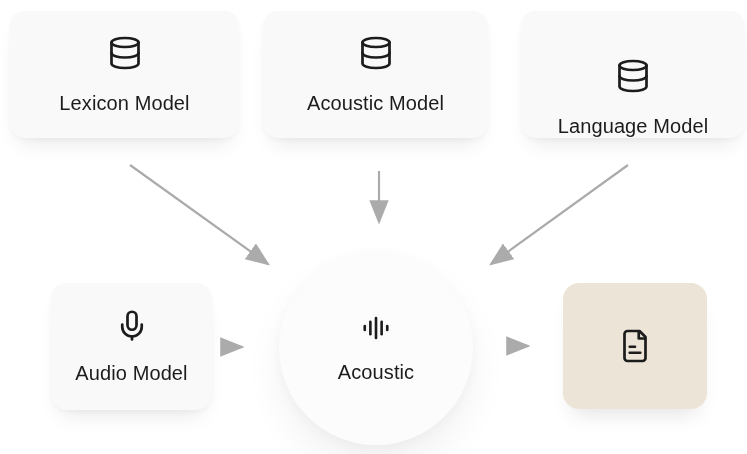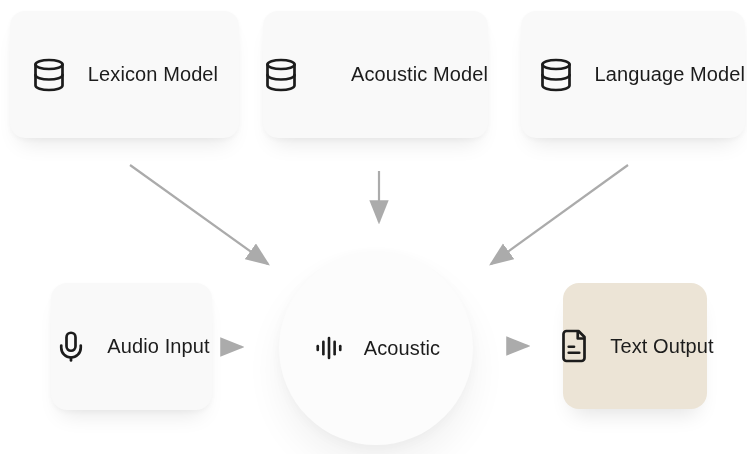--- a/index.html
+++ b/index.html
@@ -6,32 +6,32 @@
   .canvas{
     position:relative;
     width:747px;height:454px;
     background:#ffffff;
     font-family:"Liberation Sans", sans-serif;
     color:#1c1c1c;
     overflow:hidden;
   }
   .node{
     position:absolute;
-    display:flex;
+    display:flex;flex-direction:column;
     align-items:center;justify-content:center;
     box-sizing:border-box;
   }
   .card{
     background:#f9f9f9;
     border-radius:15px;
     box-shadow:0 14px 22px -10px rgba(0,0,0,0.10), 0 2px 5px rgba(0,0,0,0.03);
   }
   .card-top{ left:0; top:11px; width:229px; height:127px; gap:21px;}
   #card-lexicon{left:10px;}
-  #card-acoustic{left:263px; width:225px;justify-content:space-between;}
+  #card-acoustic{left:263px; width:225px;}
   #card-language{left:521px; width:224px;justify-content:flex-end;}
   .card-small{ top:283px; height:127px; border-radius:16px; gap:18px;}
   #card-audio{left:51px; width:161px;}
   #card-output{
     left:563px; width:144px; height:126px;
     background:#ece4d6;
     box-shadow:0 14px 22px -10px rgba(0,0,0,0.12);
   }
   .circle{
     left:279px; top:251px; width:194px; height:194px;
@@ -104,21 +104,21 @@
   </div>
 
   <div class="node card card-small" id="card-audio">
     <span class="icon">
       <svg width="36" height="36" viewBox="0 0 24 24">
         <rect x="9" y="2.5" width="6" height="12" rx="3"></rect>
         <path d="M5.5 11v1.5a6.5 6.5 0 0 0 13 0V11"></path>
         <line x1="12" y1="19" x2="12" y2="21"></line>
       </svg>
     </span>
-    <span class="node-label">Audio Input</span>
+    <span class="node-label">Audio Model</span>
   </div>
 
   <div class="node circle" id="circle-decoder">
     <span class="icon">
       <svg width="34" height="30" viewBox="0 0 24 24" style="stroke-width:2.1">
         <line x1="3" y1="10.5" x2="3" y2="13.5"></line>
         <line x1="7.5" y1="7" x2="7.5" y2="17"></line>
         <line x1="12" y1="4" x2="12" y2="20"></line>
         <line x1="16.5" y1="7" x2="16.5" y2="17"></line>
         <line x1="21" y1="10.5" x2="21" y2="13.5"></line>
@@ -129,16 +129,15 @@
 
   <div class="node card card-small" id="card-output">
     <span class="icon">
       <svg width="36" height="36" viewBox="0 0 24 24">
         <path d="M15 2H7a2 2 0 0 0-2 2v16a2 2 0 0 0 2 2h10a2 2 0 0 0 2-2V6Z"></path>
         <path d="M14.5 2.5V7h4"></path>
         <line x1="8.5" y1="12.5" x2="12" y2="12.5"></line>
         <line x1="8.5" y1="16.5" x2="15.5" y2="16.5"></line>
       </svg>
     </span>
-    <span class="node-label">Text Output</span>
   </div>
 
 </div>
 
 </body></html>

